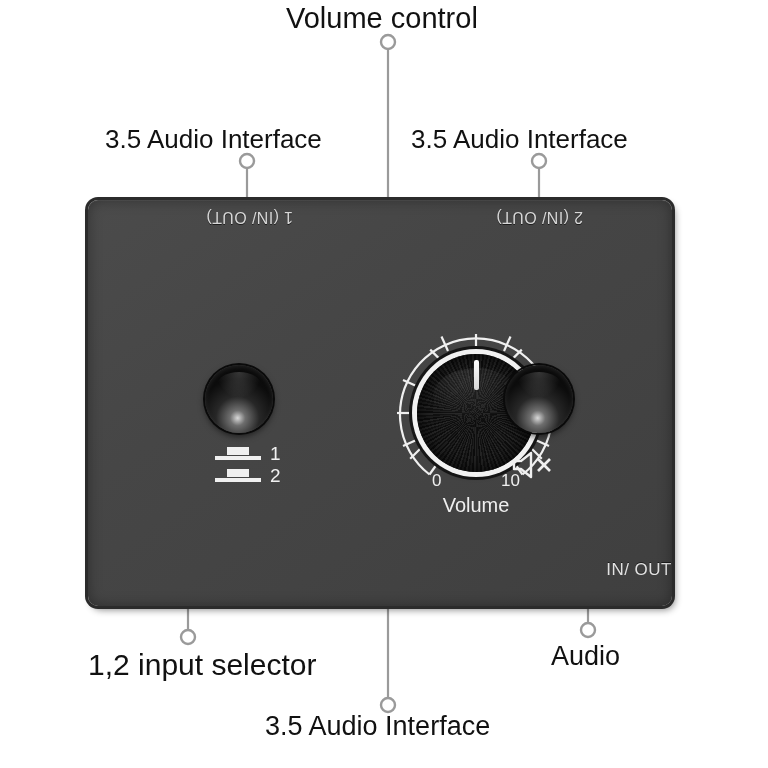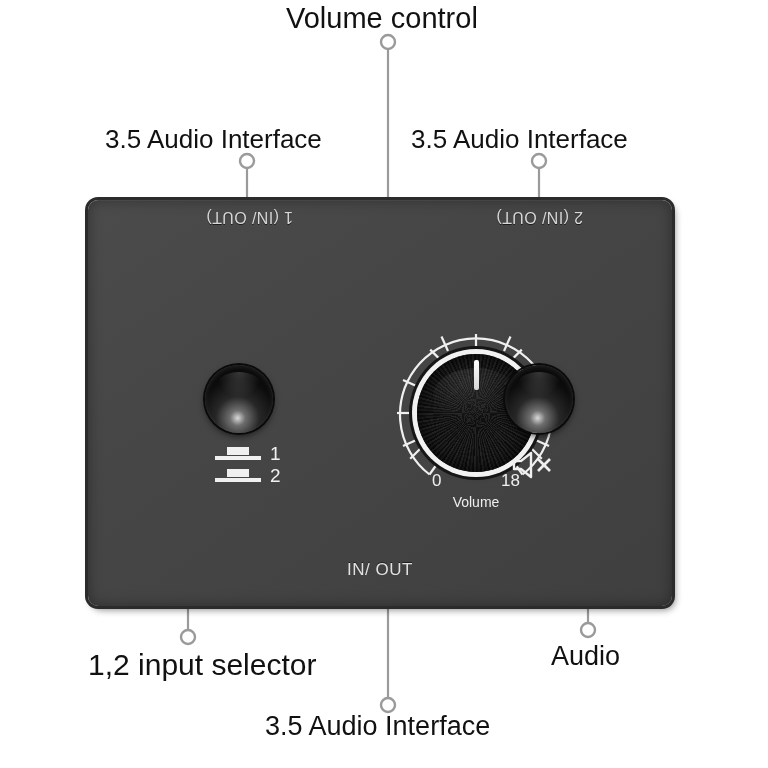--- a/index.html
+++ b/index.html
@@ -78,21 +78,21 @@
     white-space: nowrap;
     text-shadow: 0 -1px 0 rgba(0,0,0,0.6);
   }
   .port-label.pl-1 { left: 118px; top: 8px; }
   .port-label.pl-2 { left: 408px; top: 8px; }
 
   .inout-label {
     position: absolute;
     left: 0; right: 0;
     top: 360px;
-    text-align: center;
+    text-align: right;
     color: #e2e2e2;
     font-size: 17px;
     letter-spacing: 0.5px;
     text-shadow: 0 -1px 0 rgba(0,0,0,0.55);
   }
 
   
   #knob-wrap {
     position: absolute;
     left: 303px;
@@ -149,21 +149,21 @@
     font-size: 17px;
   }
   .scale-num.n-min { left: 41px; top: 143px; }
   .scale-num.n-max { left: 110px; top: 143px; }
   .knob-caption {
     position: absolute;
     left: 0; right: 0;
     top: 166px;
     text-align: center;
     color: #eeeeee;
-    font-size: 14px;
+    font-size: 20px;
   }
 
   
   .push-btn {
     position: absolute;
     width: 68px;
     height: 68px;
     border-radius: 50%;
     background:
       radial-gradient(circle at 48% 78%, #d9d9d9 0%, #6e6e6e 12%, #272727 34%, #0c0c0c 62%, #050505 100%);
@@ -309,21 +309,21 @@
         <g stroke="#f0f0f0" stroke-width="2.2">
           <line x1="38.5" y1="146.5" x2="46" y2="136"></line>
           <line x1="131.5" y1="146.5" x2="124" y2="136"></line>
         </g>
       </svg>
 
       <div class="knob-body"></div>
 
       <div class="scale-num n-min">0</div>
 
-      <div class="scale-num n-max">18</div>
+      <div class="scale-num n-max">10</div>
 
       <div class="knob-caption">Volume</div>
     </div>
 
     <div class="push-btn" id="btn-select"></div>
 
     <div id="select-marks">
 
       <div class="mark-row r1">
         <svg class="mark-glyph" viewBox="0 0 48 18" xmlns="http://www.w3.org/2000/svg">

